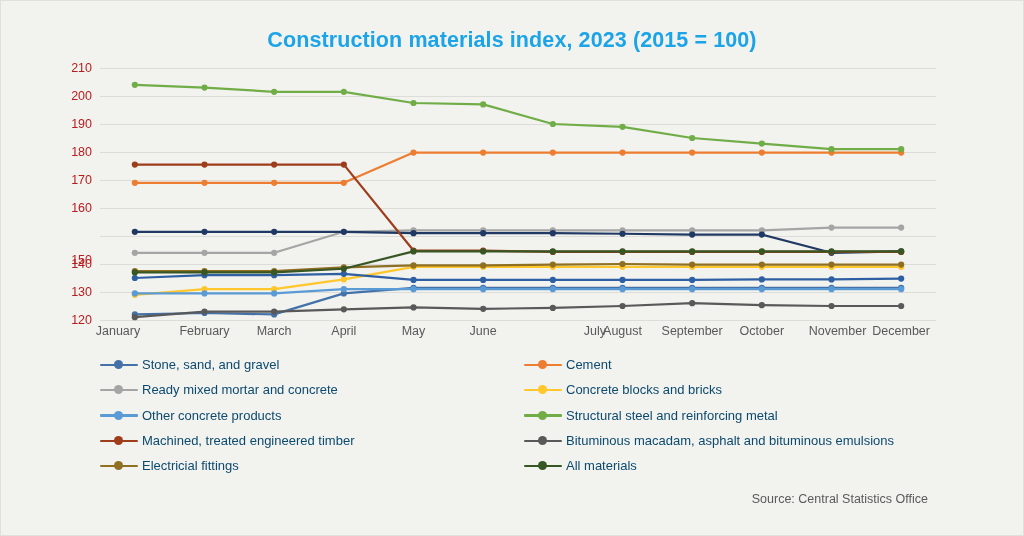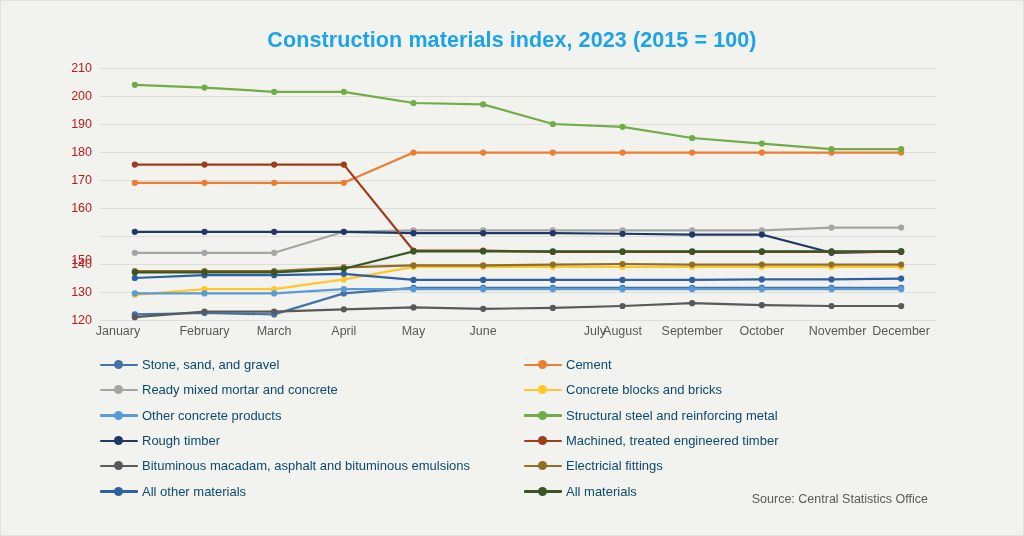--- a/index.html
+++ b/index.html
@@ -424,27 +424,20 @@
       </div>
       <div class="legend-item">
         <span class="legend-swatch">
           <span class="ln" style="background: rgb(112, 173, 71);"></span>
           <span class="dot" style="background: rgb(112, 173, 71);"></span>
         </span>
         <span class="legend-label">Structural steel and reinforcing metal</span>
       </div>
       <div class="legend-item">
         <span class="legend-swatch">
-          <span class="ln" style="background: rgb(31, 56, 100);"></span>
-          <span class="dot" style="background: rgb(31, 56, 100);"></span>
-        </span>
-        <span class="legend-label">Rough timber</span>
-      </div>
-      <div class="legend-item">
-        <span class="legend-swatch">
           <span class="ln" style="background: rgb(158, 61, 27);"></span>
           <span class="dot" style="background: rgb(158, 61, 27);"></span>
         </span>
         <span class="legend-label">Machined, treated engineered timber</span>
       </div>
       <div class="legend-item">
         <span class="legend-swatch">
           <span class="ln" style="background: rgb(89, 89, 89);"></span>
           <span class="dot" style="background: rgb(89, 89, 89);"></span>
         </span>
@@ -452,27 +445,20 @@
       </div>
       <div class="legend-item">
         <span class="legend-swatch">
           <span class="ln" style="background: rgb(143, 112, 35);"></span>
           <span class="dot" style="background: rgb(143, 112, 35);"></span>
         </span>
         <span class="legend-label">Electricial fittings</span>
       </div>
       <div class="legend-item">
         <span class="legend-swatch">
-          <span class="ln" style="background: rgb(46, 95, 163);"></span>
-          <span class="dot" style="background: rgb(46, 95, 163);"></span>
-        </span>
-        <span class="legend-label">All other materials</span>
-      </div>
-      <div class="legend-item">
-        <span class="legend-swatch">
           <span class="ln" style="background: rgb(55, 86, 35);"></span>
           <span class="dot" style="background: rgb(55, 86, 35);"></span>
         </span>
         <span class="legend-label">All materials</span>
       </div>
     </div>
 
   <div id="source-note">Source: Central Statistics Office</div>
 
 </div>

